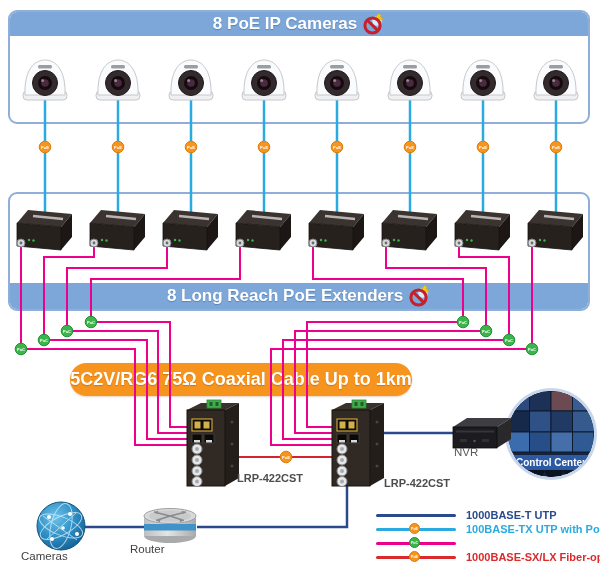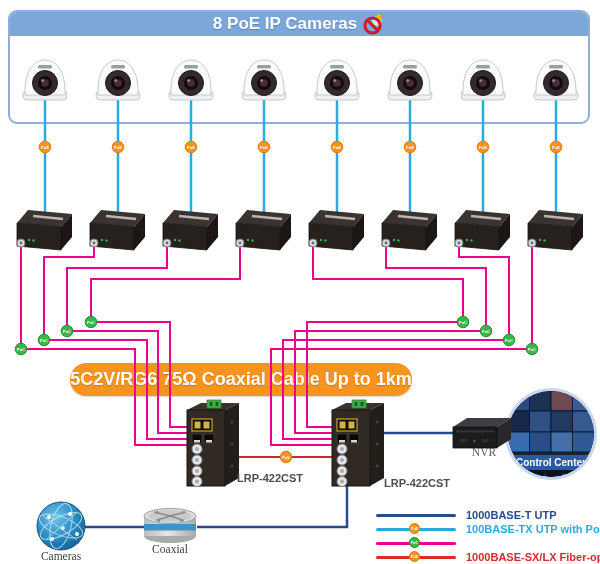--- a/index.html
+++ b/index.html
@@ -20,21 +20,21 @@
   
   #coax-banner{left:70px;top:363px;width:342px;height:33px;background:#f7941e;
                border-radius:17px;display:flex;align-items:center;justify-content:center;
                z-index:1;box-shadow:0 1px 2px rgba(150,80,0,.25);}
   #coax-banner span{color:#fff;font-size:18px;font-weight:bold;white-space:nowrap;
                     text-shadow:0 1px 1px rgba(160,85,0,.45);}
   svg.layer{position:absolute;left:0;top:0;z-index:2;}
   
   .dev-label{position:absolute;z-index:3;font-weight:bold;color:#4d4d4f;font-size:11px;
              text-align:center;white-space:nowrap;}
-  .soft-label{position:absolute;z-index:3;color:#58595b;font-size:11.5px;text-align:center;white-space:nowrap;font-family:Liberation Serif, serif;}
+  .soft-label{position:absolute;z-index:3;color:#58595b;font-size:11.5px;white-space:nowrap;}
   
   #legend{position:absolute;left:376px;top:508px;z-index:3;}
   .lg-row{height:14px;display:flex;align-items:center;}
   .lg-line{width:80px;height:3px;border-radius:2px;position:relative;flex:0 0 80px;}
   .lg-dot{position:absolute;left:33px;top:-4.5px;width:11px;height:11px;border-radius:50%;
           display:flex;align-items:center;justify-content:center;
           font-size:3.5px;font-weight:bold;color:#fff;box-sizing:border-box;}
   .lg-label{margin-left:10px;font-size:11px;font-weight:bold;white-space:nowrap;}
   .c-navy{background:#2b4a8b;} .t-navy{color:#2b4a8b;}
   .c-blue{background:#29abe2;} .t-blue{color:#29abe2;}
@@ -53,20 +53,31 @@
       <span class="banner-title">8 PoE IP Cameras</span>
       <svg width="22" height="22" viewBox="0 0 22 22">
         <circle cx="14" cy="8" r="5.2" fill="#d8ecf9" stroke="#7fb2dc" stroke-width="1"></circle>
         <polygon points="15.5,0 18.5,3 17,3.6 21,7 16.5,6 18,9.5 12.8,4.4" fill="#f8c818" stroke="#d89b00" stroke-width="0.5"></polygon>
         <circle cx="9.5" cy="12.5" r="7.6" fill="none" stroke="#c8202a" stroke-width="3"></circle>
         <line x1="4.4" y1="7.2" x2="14.8" y2="17.6" stroke="#c8202a" stroke-width="3"></line>
       </svg>
     </div>
   </div>
 
+  <div class="group-box" id="extender-box">
+    <div class="banner-strip">
+      <span class="banner-title">8 Long Reach PoE Extenders</span>
+      <svg width="22" height="22" viewBox="0 0 22 22">
+        <circle cx="14" cy="8" r="5.2" fill="#d8ecf9" stroke="#7fb2dc" stroke-width="1"></circle>
+        <polygon points="15.5,0 18.5,3 17,3.6 21,7 16.5,6 18,9.5 12.8,4.4" fill="#f8c818" stroke="#d89b00" stroke-width="0.5"></polygon>
+        <circle cx="9.5" cy="12.5" r="7.6" fill="none" stroke="#c8202a" stroke-width="3"></circle>
+        <line x1="4.4" y1="7.2" x2="14.8" y2="17.6" stroke="#c8202a" stroke-width="3"></line>
+      </svg>
+    </div>
+  </div>
 
   <div class="abs" id="coax-banner">
     <span>5C2V/RG6 75Ω Coaxial Cable Up to 1km</span>
   </div>
 
   <svg class="layer" width="600" height="564" viewBox="0 0 600 564">
     <defs>
       <radialGradient id="gGlobe" cx="38%" cy="32%" r="75%">
         <stop offset="0%" stop-color="#6cc2ec"></stop>
           <stop offset="55%" stop-color="#2e8fc4"></stop>
@@ -295,21 +306,21 @@
         <polygon points="13,15.5 17.5,13.8 17,17.2"></polygon>
           <polygon points="41,15.5 36.5,13.8 37,17.2"></polygon>
       </g>
     </g>
   </svg>
 
   <div class="dev-label" style="left:220px;top:472px;width:100px;">LRP-422CST</div>
   <div class="dev-label" style="left:367px;top:477px;width:100px;">LRP-422CST</div>
   <div class="soft-label" style="left:454px;top:446px;width:60px;">NVR</div>
   <div class="soft-label" style="left:21px;top:550px;width:80px;color:#414042;">Cameras</div>
-  <div class="soft-label" style="left:130px;top:543px;width:80px;color:#414042;">Coaxial</div>
+  <div class="soft-label" style="left:130px;top:543px;width:80px;color:#414042;">Router</div>
 
   <div id="legend">
     <div class="lg-row">
       <span class="lg-line c-navy"></span>
       <span class="lg-label t-navy">1000BASE-T UTP</span>
     </div>
     <div class="lg-row">
       <span class="lg-line c-blue">
         <span class="lg-dot d-poe">PoE</span>
       </span>

